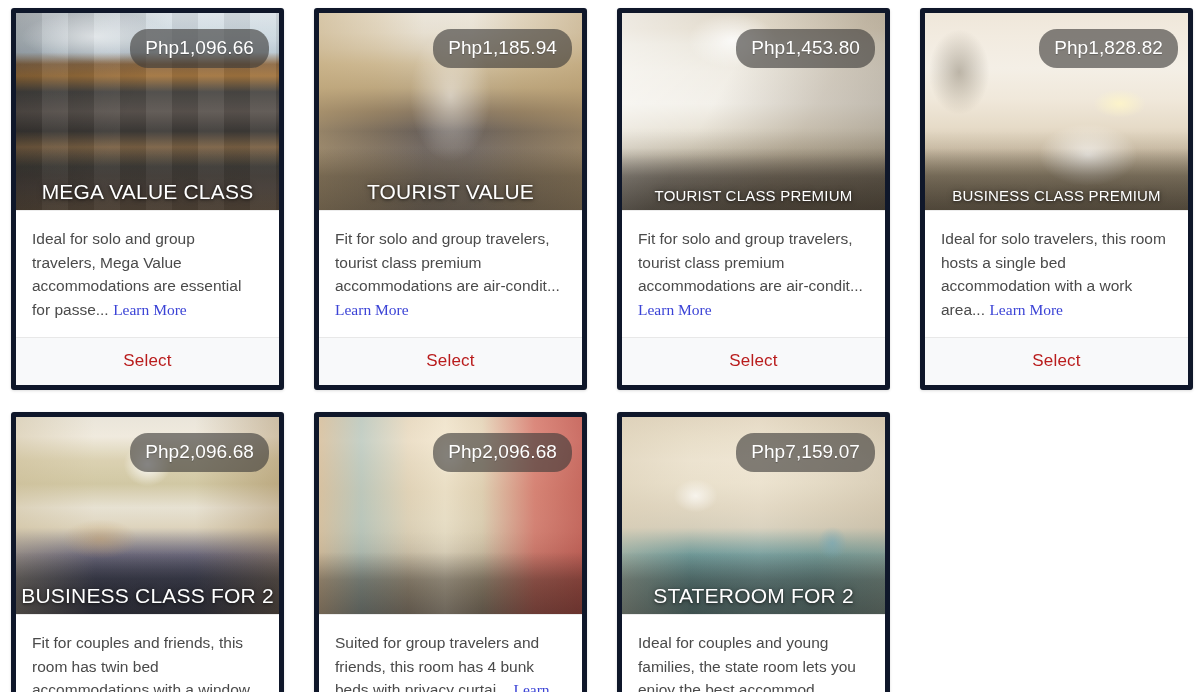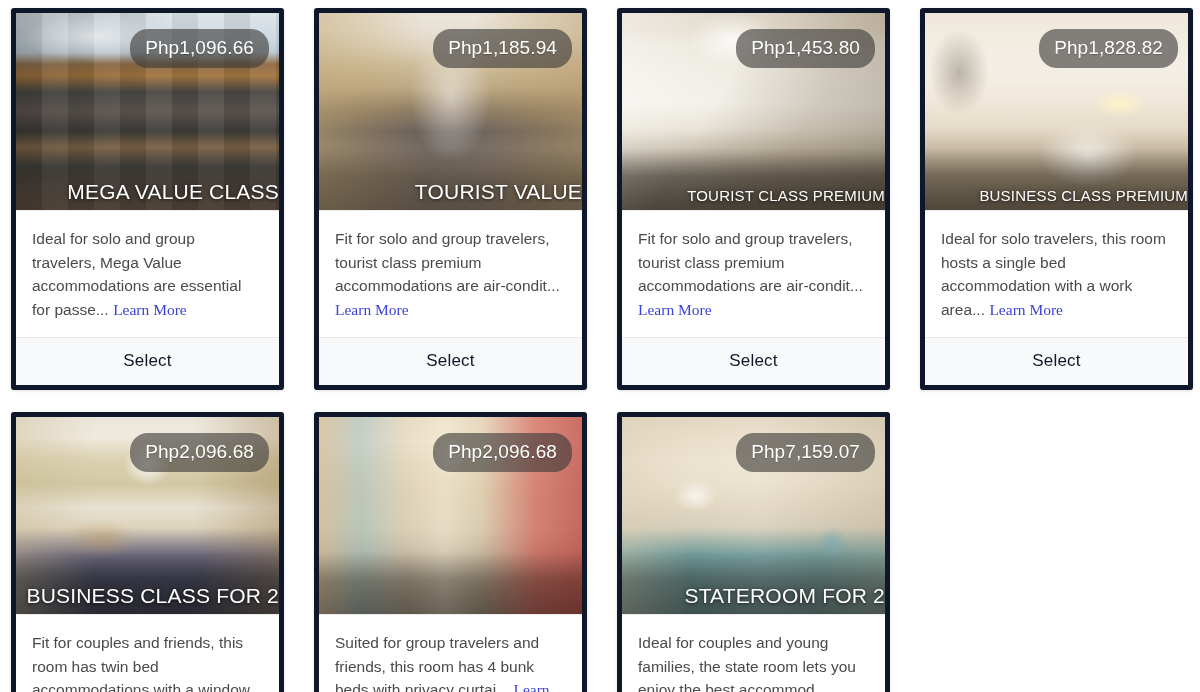--- a/index.html
+++ b/index.html
@@ -63,21 +63,21 @@
   .title-scrim {
     position: absolute;
     left: 0; right: 0; bottom: 0;
     height: 62px;
     background: linear-gradient(to bottom, rgba(0,0,0,0) 0%, rgba(30,26,22,0.32) 45%, rgba(30,26,22,0.42) 100%);
   }
   .card-title {
     position: absolute;
     left: 0; right: 0;
     bottom: 6px;
-    text-align: right;
+    text-align: center;
     color: #ffffff;
     font-size: 21px;
     line-height: 1.15;
     letter-spacing: 0.2px;
     text-shadow: 0 1px 3px rgba(0,0,0,0.55), 0 0 6px rgba(0,0,0,0.35);
     white-space: nowrap;
   }
   .card-title.tight { font-size: 15px; }
 
   
@@ -101,21 +101,21 @@
   
   .card-footer {
     border-top: 1px solid #e8e8e8;
     background: #f8f9fa;
     text-align: center;
     padding: 13px 0 14px 0;
     cursor: pointer;
   }
   .select-label {
     font-size: 17px;
-    color: #0f172a;
+    color: #b91c1c;
     letter-spacing: 0.2px;
     margin-top: 41px;
   }
 
   .row2 .card-body { min-height: 107px; }
 
   
   
   .ph-mega {
     background:

